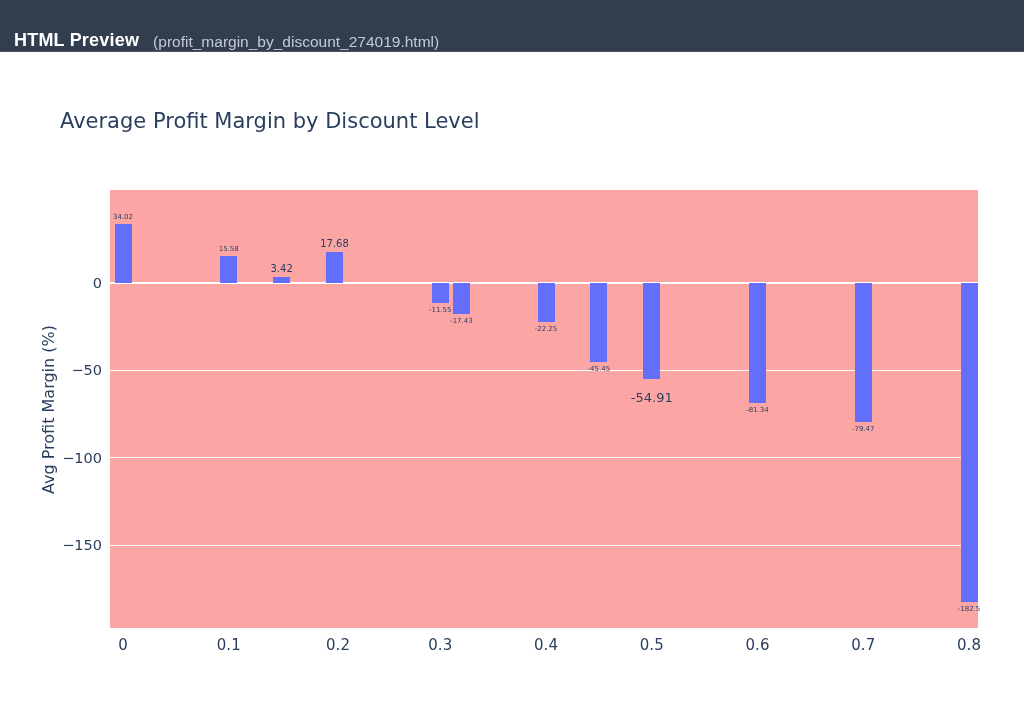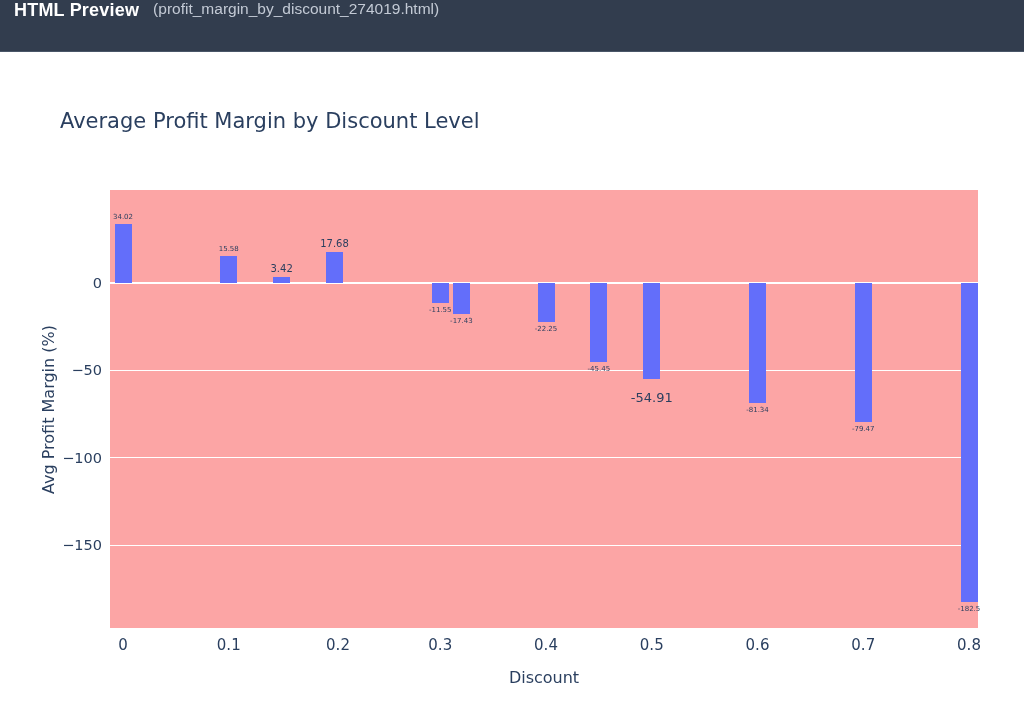--- a/index.html
+++ b/index.html
@@ -1,19 +1,19 @@
 <!DOCTYPE html>
 <html><head>
 <meta charset="utf-8">
 <style>
   html,body{margin:0;padding:0;background:#fff;}
   .page{position:relative;width:1024px;height:718px;background:#fff;overflow:hidden;
         font-family:"Liberation Sans","DejaVu Sans",sans-serif;}
   .topbar{position:absolute;left:0;top:0;width:1024px;height:52px;background:#323D4E;
-          border-bottom:1px solid #4A5668;display:flex;align-items:flex-start;box-sizing:border-box;}
+          border-bottom:1px solid #4A5668;display:flex;align-items:flex-end;box-sizing:border-box;}
   .topbar-title{color:#FFFFFF;font-weight:bold;font-size:18px;margin-left:14px;letter-spacing:.2px;}
   .topbar-filename{color:#C3CAD5;font-size:15.5px;margin-left:14px;}
   .figure{position:absolute;left:0;top:52px;width:1024px;height:566px;background:#fff;}
   .chart-title{position:absolute;left:60px;top:57px;margin:0;font-size:21px;font-weight:normal;
                color:#2A3F5F;font-family:"DejaVu Sans","Liberation Sans",sans-serif;}
   .y-axis-title{position:absolute;left:-62px;top:348px;width:220px;text-align:center;
                 transform:rotate(-90deg);transform-origin:center;font-size:16px;color:#2A3F5F;
                 font-family:"DejaVu Sans","Liberation Sans",sans-serif;}
   .x-axis-title{position:absolute;left:110px;top:616px;width:868px;text-align:center;
                 font-size:16px;color:#2A3F5F;font-family:"DejaVu Sans","Liberation Sans",sans-serif;}
@@ -78,15 +78,14 @@
         <div class="xtick" style="left: 123.007px;">0</div>
         <div class="xtick" style="left: 228.758px;">0.1</div>
         <div class="xtick" style="left: 338px;">0.2</div>
         <div class="xtick" style="left: 440.259px;">0.3</div>
         <div class="xtick" style="left: 546.009px;">0.4</div>
         <div class="xtick" style="left: 651.76px;">0.5</div>
         <div class="xtick" style="left: 757.51px;">0.6</div>
         <div class="xtick" style="left: 863.261px;">0.7</div>
         <div class="xtick" style="left: 969.011px;">0.8</div>
       </div>
-    <div class="x-axis-title">Discount</div>
   </main>
 </div>
 
 </body></html>

